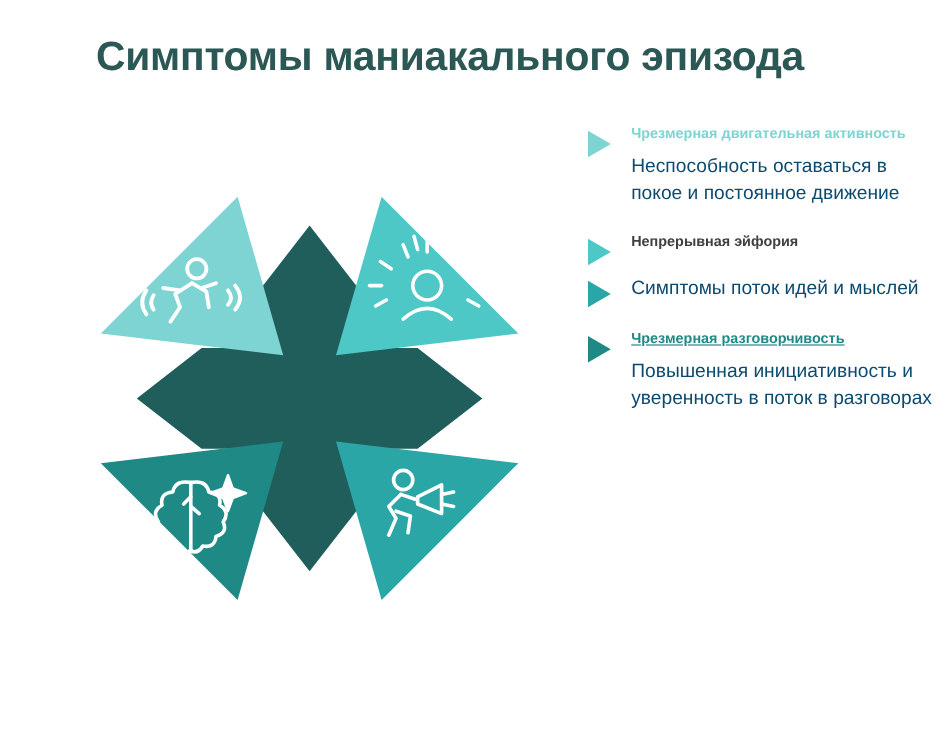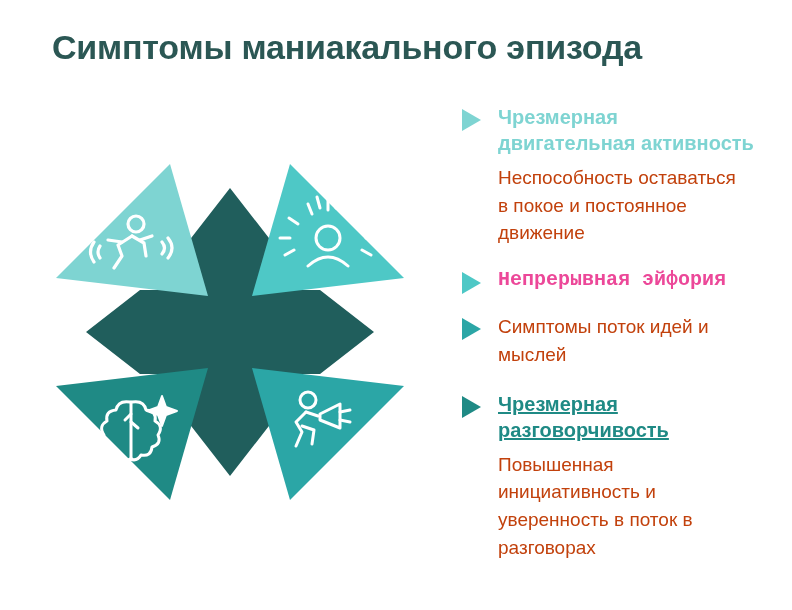--- a/index.html
+++ b/index.html
@@ -11,20 +11,21 @@
     height: 610px;
     background: #ffffff;
     font-family: "Liberation Sans", sans-serif;
     overflow: hidden;
   }
   .page {
     position: relative;
     width: 740px;
     height: 610px;
     background: #ffffff;
+    margin-left: 28px;
   }
 
   
   .title {
     position: absolute;
     left: 52px;
     top: 28px;
     width: 700px;
     font-size: 34px;
     font-weight: bold;
@@ -72,34 +73,34 @@
     height: 0;
     border-top: 11px solid transparent;
     border-bottom: 11px solid transparent;
     border-left: 19px solid #7ed4d2;
   }
   .arrow.a2 { border-left-color: #4ec8c6; }
   .arrow.a3 { border-left-color: #2ba6a6; }
   .arrow.a4 { border-left-color: #1f8a85; }
 
   .heading {
-    font-size: 20px;
+    font-size: 12px;
     font-weight: bold;
     line-height: 1.32;
     color: #7ed4d2;
     margin: 0 0 7px 0;
   }
-  .heading.h2 { color: #ec4899; font-family: Liberation Mono, monospace; }
+  .heading.h2 { color: #404040; }
   .heading.h3 { color: #2ba6a6; }
   .heading.h4 { color: #1f8a85; text-decoration: underline; }
 
   .desc {
-    font-size: 19px;
+    font-size: 16px;
     line-height: 1.46;
-    color: #c2410c;
+    color: #0c4a6e;
     margin: 0;
     max-width: 252px;
   }
 </style>
 </head>
 <body>
 
 <div class="page">
 
   <div class="title">Симптомы маниакального эпизода</div>

